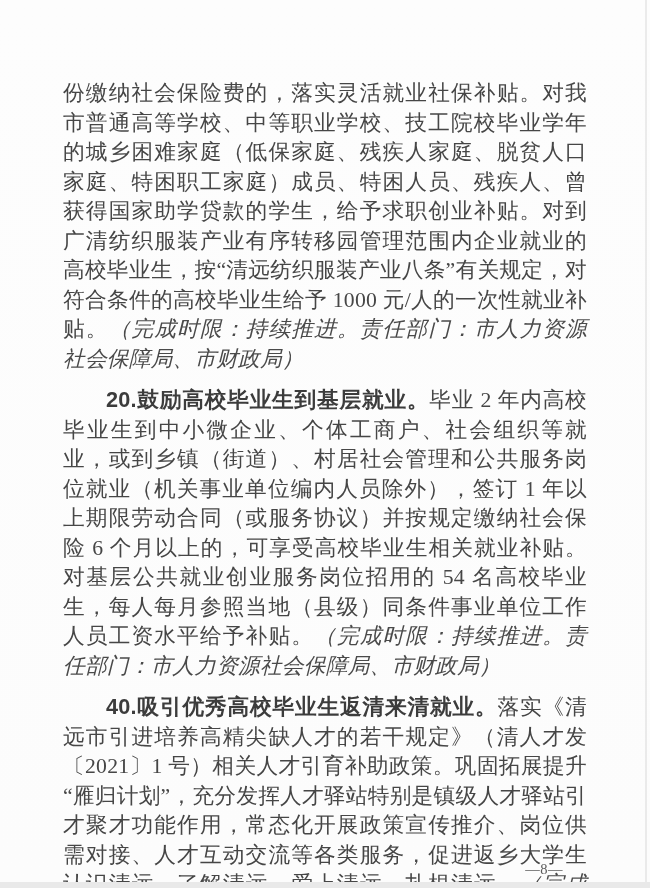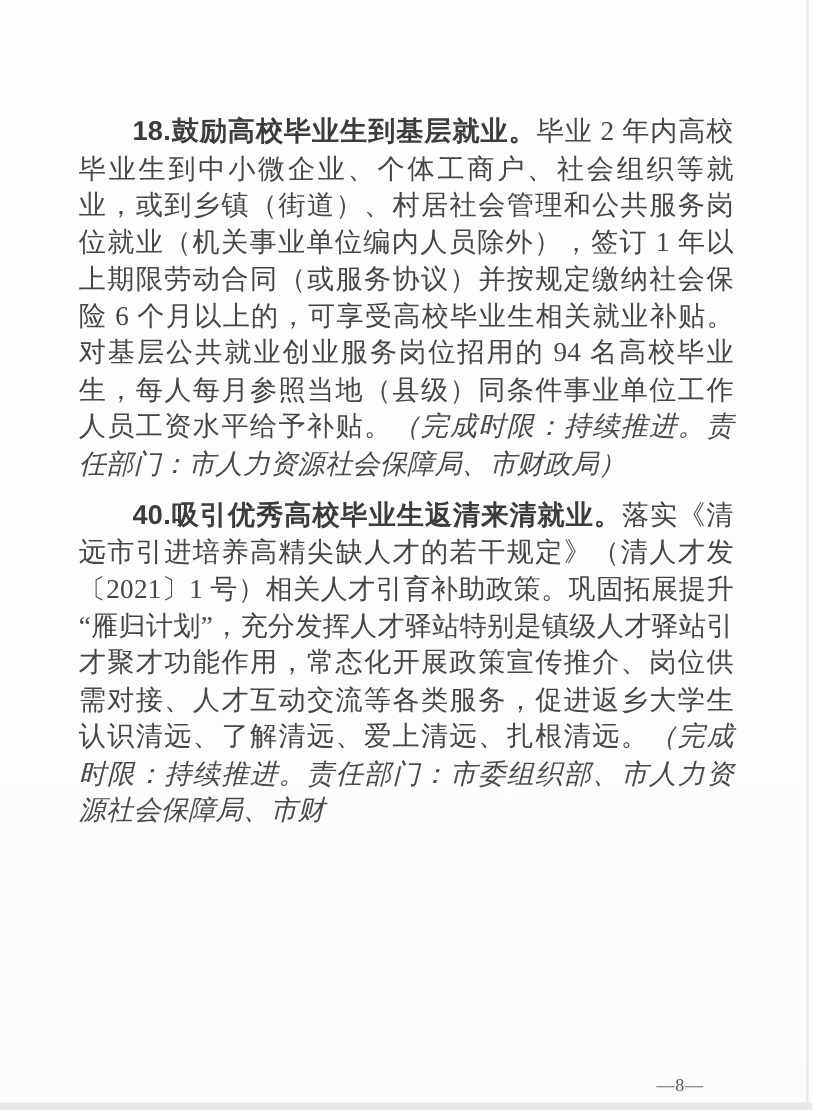--- a/index.html
+++ b/index.html
@@ -75,23 +75,26 @@
     background: #e9e9e9;
   }
 </style>
 </head>
 <body>
 
 <div class="page">
 
   <div class="text-block">
 
+    <p>
+      <span class="seg-normal">份缴纳社会保险费的，落实灵活就业社保补贴。对我市普通高等学校、中等职业学校、技工院校毕业学年的城乡困难家庭（低保家庭、残疾人家庭、脱贫人口家庭、特困职工家庭）成员、特困人员、残疾人、曾获得国家助学贷款的学生，给予求职创业补贴。对到广清纺织服装产业有序转移园管理范围内企业就业的高校毕业生，按“清远纺织服装产业八条”有关规定，对符合条件的高校毕业生给予 1000 元/人的一次性就业补贴。</span><span class="seg-kaiti">（完成时限：持续推进。责任部门：市人力资源社会保障局、市财政局）</span>
+    </p>
 
     <p class="indent">
-      <span class="seg-heading">18.鼓励高校毕业生到基层就业。</span><span class="seg-normal">毕业 2 年内高校毕业生到中小微企业、个体工商户、社会组织等就业，或到乡镇（街道）、村居社会管理和公共服务岗位就业（机关事业单位编内人员除外），签订 1 年以上期限劳动合同（或服务协议）并按规定缴纳社会保险 6 个月以上的，可享受高校毕业生相关就业补贴。对基层公共就业创业服务岗位招用的 94 名高校毕业生，每人每月参照当地（县级）同条件事业单位工作人员工资水平给予补贴。</span><span class="seg-kaiti">（完成时限：持续推进。责任部门：市人力资源社会保障局、市财政局）</span>
+      <span class="seg-heading">20.鼓励高校毕业生到基层就业。</span><span class="seg-normal">毕业 2 年内高校毕业生到中小微企业、个体工商户、社会组织等就业，或到乡镇（街道）、村居社会管理和公共服务岗位就业（机关事业单位编内人员除外），签订 1 年以上期限劳动合同（或服务协议）并按规定缴纳社会保险 6 个月以上的，可享受高校毕业生相关就业补贴。对基层公共就业创业服务岗位招用的 54 名高校毕业生，每人每月参照当地（县级）同条件事业单位工作人员工资水平给予补贴。</span><span class="seg-kaiti">（完成时限：持续推进。责任部门：市人力资源社会保障局、市财政局）</span>
     </p>
 
     <p class="indent">
       <span class="seg-heading">40.吸引优秀高校毕业生返清来清就业。</span><span class="seg-normal">落实《清远市引进培养高精尖缺人才的若干规定》（清人才发〔2021〕1 号）相关人才引育补助政策。巩固拓展提升“雁归计划”，充分发挥人才驿站特别是镇级人才驿站引才聚才功能作用，常态化开展政策宣传推介、岗位供需对接、人才互动交流等各类服务，促进返乡大学生认识清远、了解清远、爱上清远、扎根清远。</span><span class="seg-kaiti">（完成时限：持续推进。责任部门：市委组织部、市人力资源社会保障局、市财</span>
     </p>
 
   </div>
 
   <div class="page-number">—8—</div>
 

